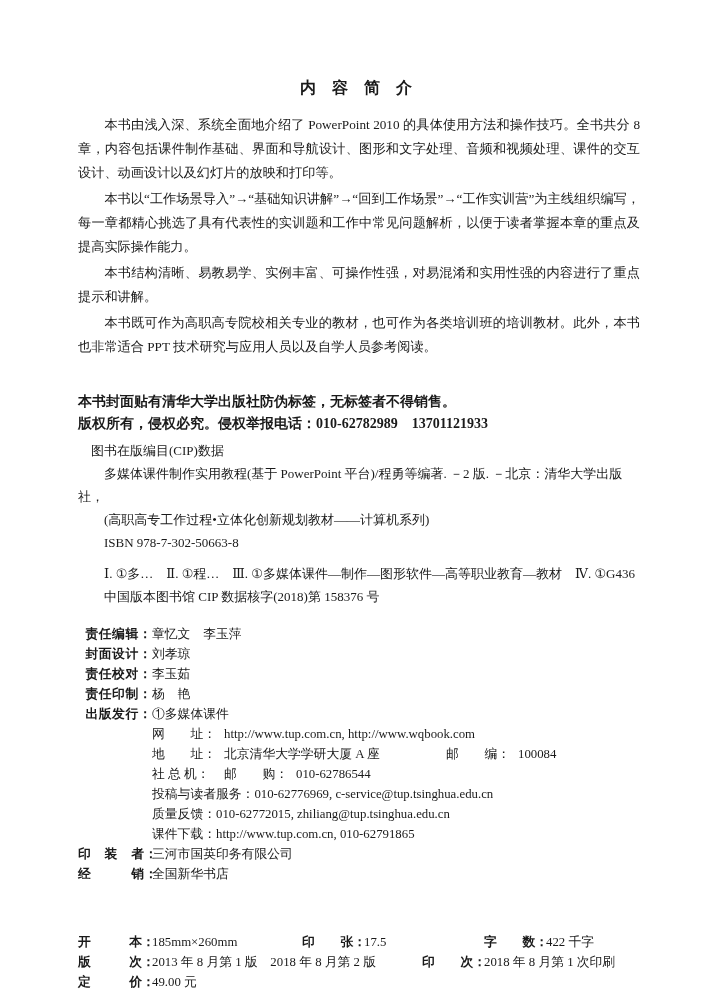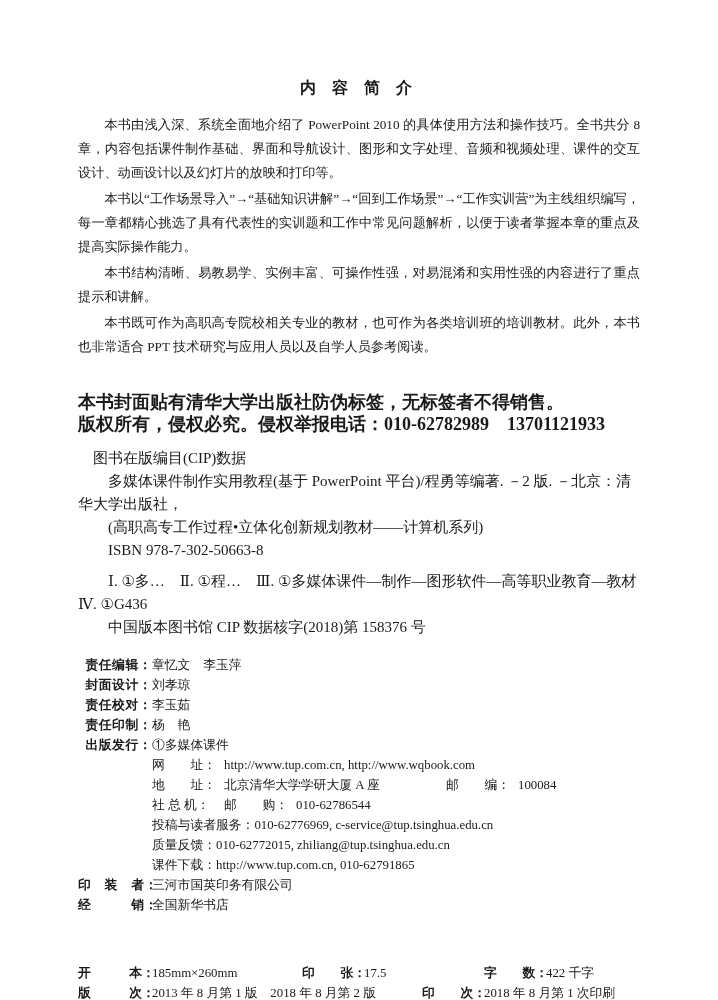--- a/index.html
+++ b/index.html
@@ -44,30 +44,30 @@
     font-size: 13.2px;
     line-height: 24px;
     text-align: justify;
     text-indent: 2em;
     font-family: "Liberation Serif", "DejaVu Serif", serif;
   }
 
   .gap-1 { height: 30px; }
 
   .notice {
-    font-size: 18px;
+    font-size: 14px;
     line-height: 22px;
     font-weight: 700;
     margin: 0;
   }
   .notice div { white-space: nowrap; }
 
   .cip-block {
-    margin-top: 12px;
-    font-size: 15px;
+    margin-top: 4px;
+    font-size: 13px;
     line-height: 23px;
   }
   .cip-block .indent1 { text-indent: 1em; }
   .cip-block .indent2 { text-indent: 2em; }
   .cip-block .noindent { text-indent: 0; }
 
   .staff {
     margin-top: 16px;
     font-size: 12.8px;
     line-height: 20px;

